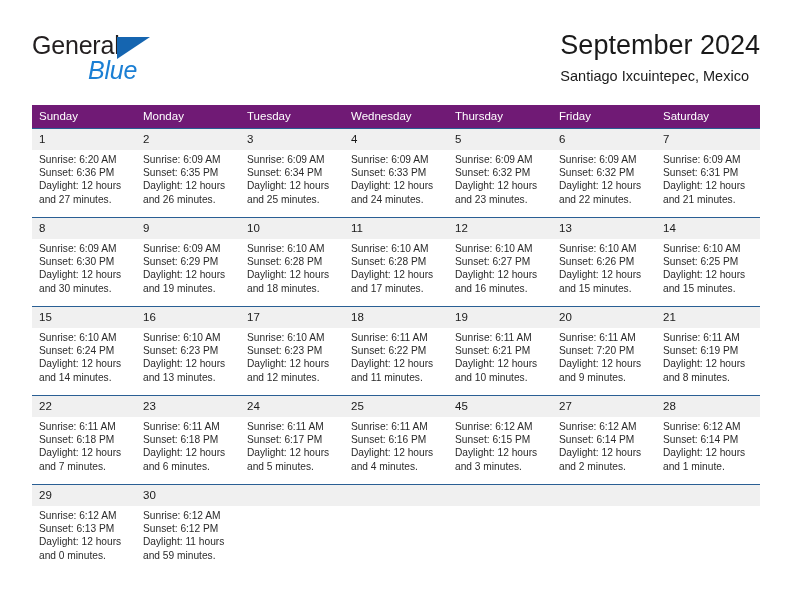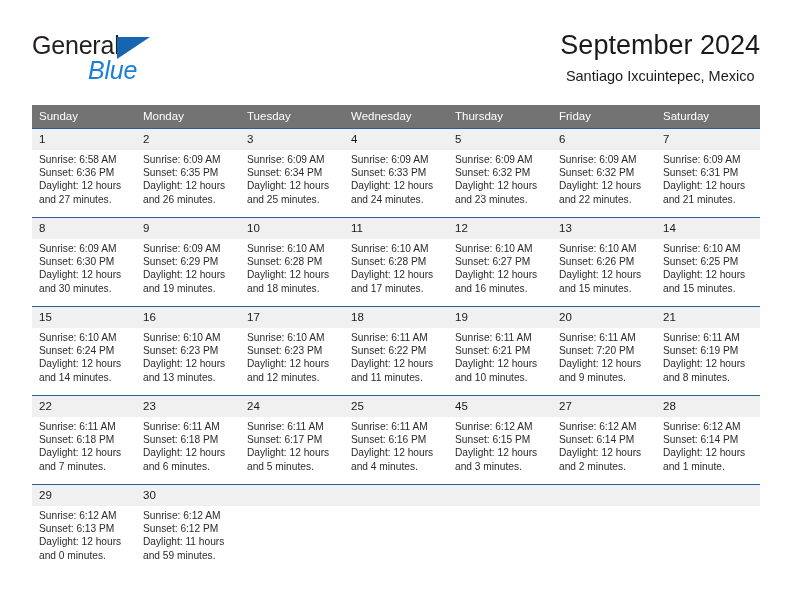--- a/index.html
+++ b/index.html
@@ -64,21 +64,21 @@
     letter-spacing: -0.2px;
     color: #1b7fd4;
     font-family: "Liberation Sans", sans-serif;
     font-style: italic;
   }
 
   .title-block {
     position: absolute;
     right: 0;
     top: 0;
-    text-align: center;
+    text-align: left;
   }
   .cal-title {
     font-size: 27px;
     font-weight: normal;
     color: #1a1a1a;
     line-height: 34px;
     white-space: nowrap;
   }
   .cal-subtitle {
     font-size: 14.5px;
@@ -92,21 +92,21 @@
   .calendar {
     position: absolute;
     left: 32px;
     top: 105px;
     width: 728px;
     border-collapse: collapse;
     table-layout: fixed;
   }
 
   .calendar th {
-    background: #737373;
+    background: #701a75;
     color: #ffffff;
     font-weight: normal;
     font-size: 11.5px;
     text-align: left;
     padding: 5px 0 5px 7px;
     height: 11px;
     line-height: 13px;
   }
 
   .calendar td {
@@ -175,21 +175,21 @@
         <th>Friday</th>
         <th>Saturday</th>
       </tr>
     </thead>
     <tbody>
 
       <tr>
         <td>
           <span class="daynum">1</span>
           <div class="info">
-            <div>Sunrise: 6:58 AM</div>
+            <div>Sunrise: 6:20 AM</div>
             <div>Sunset: 6:36 PM</div>
             <div>Daylight: 12 hours</div>
             <div>and 27 minutes.</div>
           </div>
         </td>
         <td>
           <span class="daynum">2</span>
           <div class="info">
             <div>Sunrise: 6:09 AM</div>
             <div>Sunset: 6:35 PM</div>

